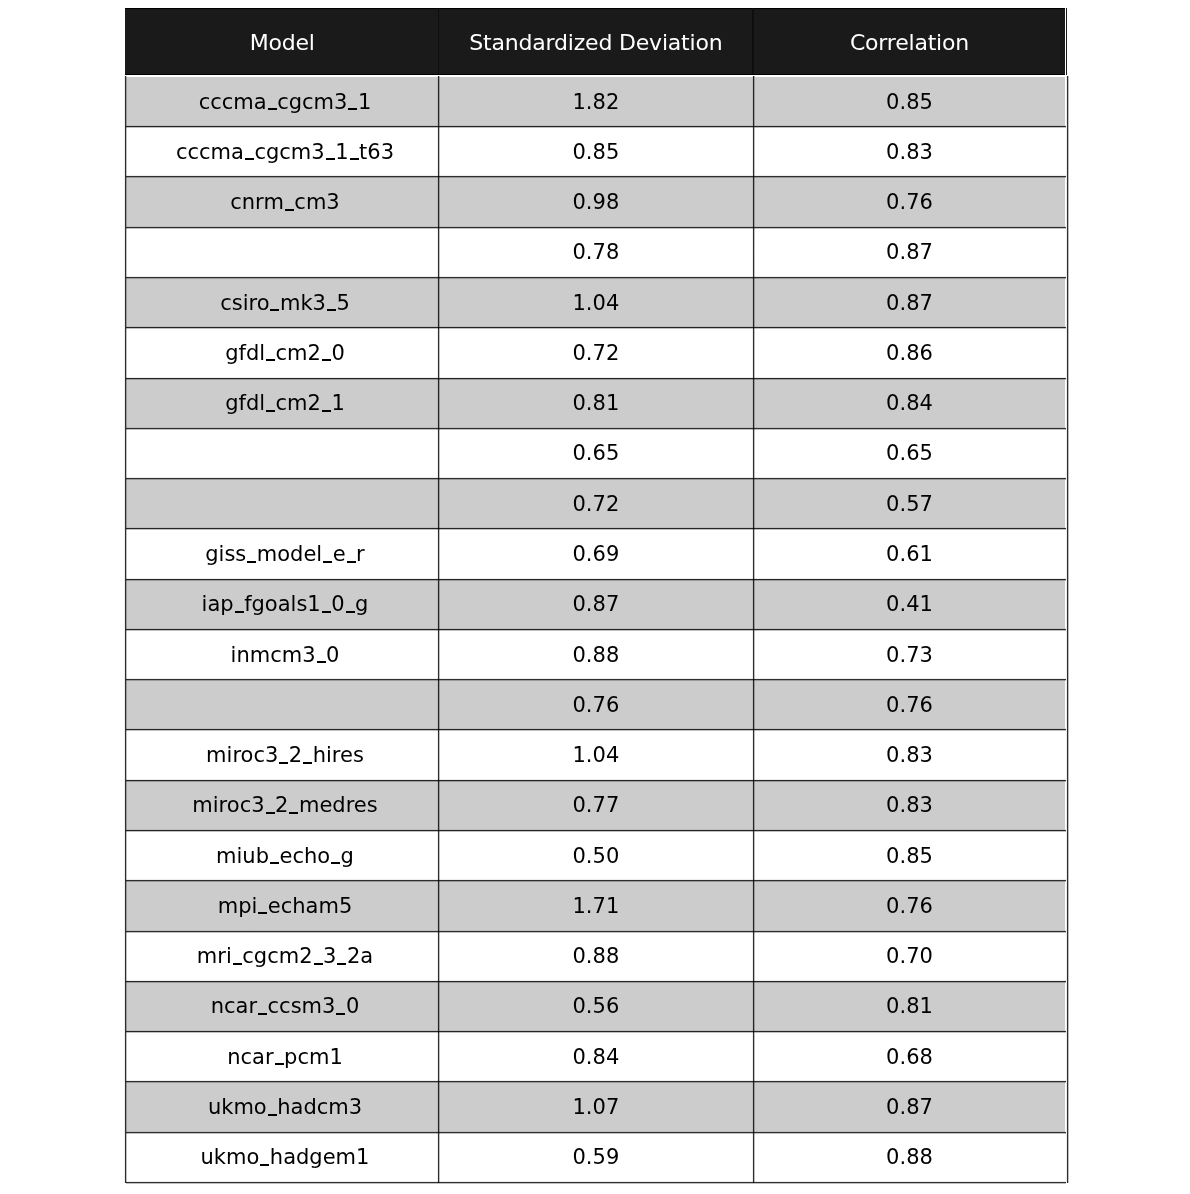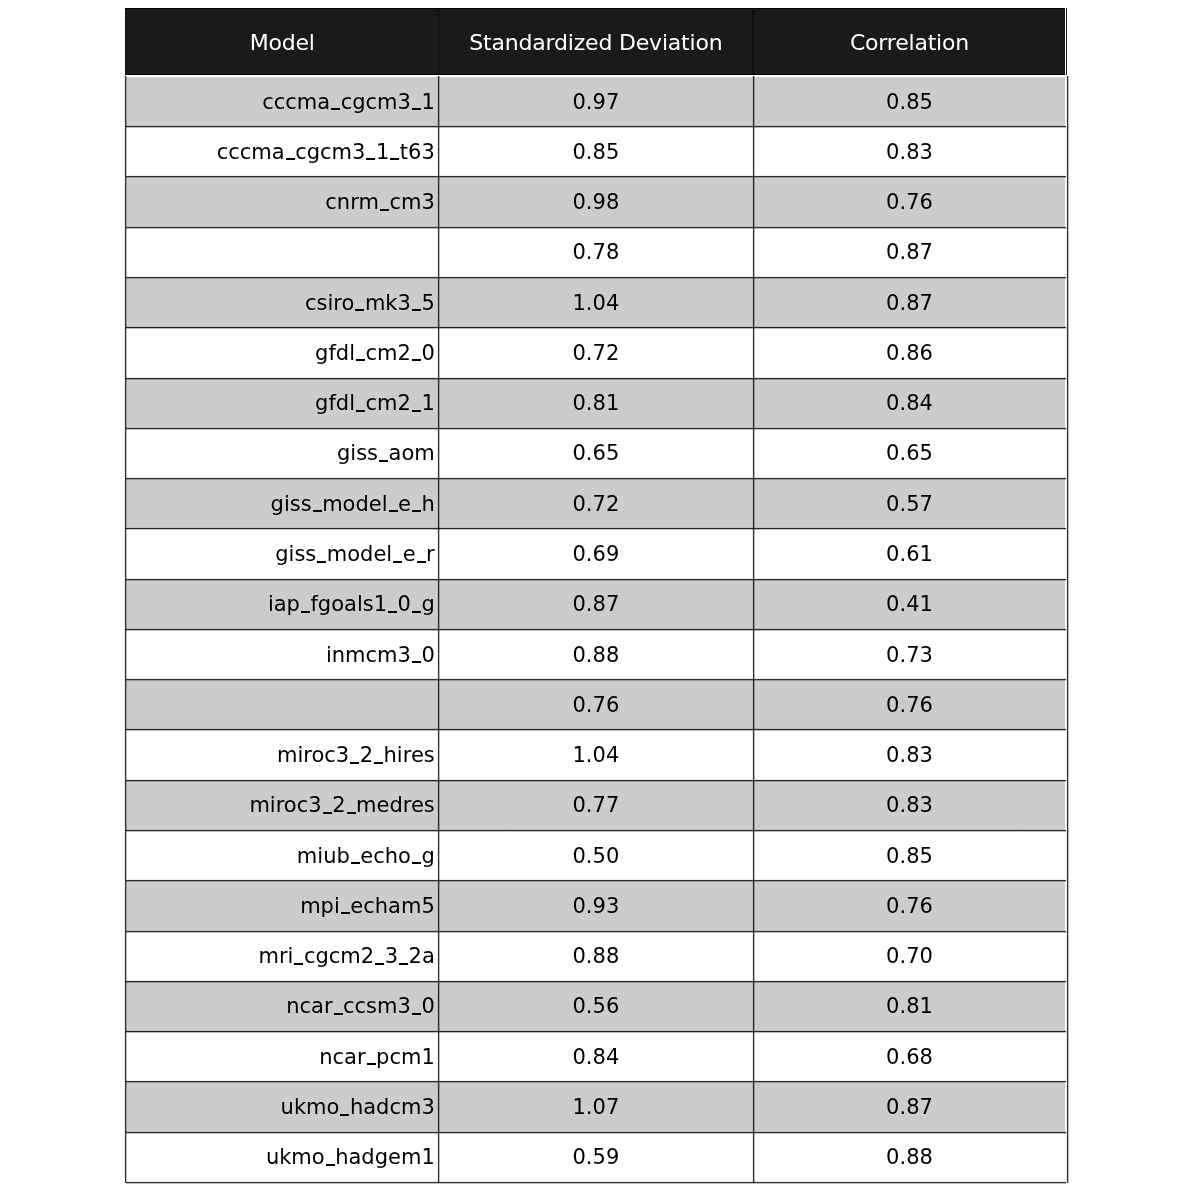--- a/index.html
+++ b/index.html
@@ -41,21 +41,21 @@
 
   .trow {
     position: absolute; left: 125.75px; width: 938.90px; height: 50.270px;
   }
   .trow.shaded { background: #cccccc; }
   .trow.plain  { background: #ffffff; }
   .cell {
     position: absolute; bottom: 0px; height: 50.270px; line-height: 50.270px;
     font-size: 21px; color: #000000; white-space: nowrap;
   }
-  .c-model { left: 0; width: 309px; text-align: right; padding-left: 9.5px; box-sizing: border-box; }
+  .c-model { left: 0; width: 309px; text-align: center; padding-left: 9.5px; box-sizing: border-box; }
   .c-std   { left: 312.90px; width: 314.50px; text-align: center; }
   .c-corr  { left: 627.40px; width: 312.70px; text-align: center; }
 
   .us { display:inline-block; width: 10.5px; height: 2px; overflow: hidden; text-indent: -999px; font-style: normal; vertical-align: baseline; position: relative; top: 1.6px; background: linear-gradient(to right, transparent 0px, transparent 0.6px, #000 0.6px, #000 9.9px, transparent 9.9px); }
   .grid { position: absolute; left: 0; top: 0; width: 1190px; height: 1194px; pointer-events: none; }
   .hline { position: absolute; left: 125.75px; width: 940.10px; height: 3px; background: linear-gradient(to bottom, rgba(0,0,0,0) 0%, rgba(0,0,0,0.12) 28%, rgba(0,0,0,0.82) 50%, rgba(0,0,0,0.42) 72%, rgba(0,0,0,0) 100%); }
   .vline { position: absolute; top: 76.20px; height: 1107.09px; width: 3px; background: linear-gradient(to right, rgba(0,0,0,0) 0%, rgba(0,0,0,0.12) 28%, rgba(0,0,0,0.82) 50%, rgba(0,0,0,0.42) 72%, rgba(0,0,0,0) 100%); }
 </style>
 </head>
 <body>
@@ -66,21 +66,21 @@
   <div class="hdr-divider" style="left:437.95px"></div>
   <div class="hdr-divider" style="left:752.45px"></div>
   <div class="hdr-right"></div>
   <div class="hdr-bottom"></div>
   <div class="th th-model">Model</div>
   <div class="th th-corr">Correlation</div>
   <div class="th th-std">Standardized Deviation</div>
 
   <div class="trow shaded" style="top:77.00px;height:49.82px">
     <div class="cell c-model">cccma<i class="us">_</i>cgcm3<i class="us">_</i>1</div>
-    <div class="cell c-std">0.97</div>
+    <div class="cell c-std">1.82</div>
     <div class="cell c-corr">0.85</div>
   </div>
   <div class="trow plain" style="top:126.82px;height:50.27px">
     <div class="cell c-model">cccma<i class="us">_</i>cgcm3<i class="us">_</i>1<i class="us">_</i>t63</div>
     <div class="cell c-std">0.85</div>
     <div class="cell c-corr">0.83</div>
   </div>
   <div class="trow shaded" style="top:177.09px;height:50.27px">
     <div class="cell c-model">cnrm<i class="us">_</i>cm3</div>
     <div class="cell c-std">0.98</div>
@@ -99,26 +99,24 @@
     <div class="cell c-model">gfdl<i class="us">_</i>cm2<i class="us">_</i>0</div>
     <div class="cell c-std">0.72</div>
     <div class="cell c-corr">0.86</div>
   </div>
   <div class="trow shaded" style="top:378.17px;height:50.27px">
     <div class="cell c-model">gfdl<i class="us">_</i>cm2<i class="us">_</i>1</div>
     <div class="cell c-std">0.81</div>
     <div class="cell c-corr">0.84</div>
   </div>
   <div class="trow plain" style="top:428.44px;height:50.27px">
-    <div class="cell c-model">giss<i class="us">_</i>aom</div>
     <div class="cell c-std">0.65</div>
     <div class="cell c-corr">0.65</div>
   </div>
   <div class="trow shaded" style="top:478.71px;height:50.27px">
-    <div class="cell c-model">giss<i class="us">_</i>model<i class="us">_</i>e<i class="us">_</i>h</div>
     <div class="cell c-std">0.72</div>
     <div class="cell c-corr">0.57</div>
   </div>
   <div class="trow plain" style="top:528.98px;height:50.27px">
     <div class="cell c-model">giss<i class="us">_</i>model<i class="us">_</i>e<i class="us">_</i>r</div>
     <div class="cell c-std">0.69</div>
     <div class="cell c-corr">0.61</div>
   </div>
   <div class="trow shaded" style="top:579.25px;height:50.27px">
     <div class="cell c-model">iap<i class="us">_</i>fgoals1<i class="us">_</i>0<i class="us">_</i>g</div>
@@ -144,21 +142,21 @@
     <div class="cell c-std">0.77</div>
     <div class="cell c-corr">0.83</div>
   </div>
   <div class="trow plain" style="top:830.60px;height:50.27px">
     <div class="cell c-model">miub<i class="us">_</i>echo<i class="us">_</i>g</div>
     <div class="cell c-std">0.50</div>
     <div class="cell c-corr">0.85</div>
   </div>
   <div class="trow shaded" style="top:880.87px;height:50.27px">
     <div class="cell c-model">mpi<i class="us">_</i>echam5</div>
-    <div class="cell c-std">0.93</div>
+    <div class="cell c-std">1.71</div>
     <div class="cell c-corr">0.76</div>
   </div>
   <div class="trow plain" style="top:931.14px;height:50.27px">
     <div class="cell c-model">mri<i class="us">_</i>cgcm2<i class="us">_</i>3<i class="us">_</i>2a</div>
     <div class="cell c-std">0.88</div>
     <div class="cell c-corr">0.70</div>
   </div>
   <div class="trow shaded" style="top:981.41px;height:50.27px">
     <div class="cell c-model">ncar<i class="us">_</i>ccsm3<i class="us">_</i>0</div>
     <div class="cell c-std">0.56</div>

